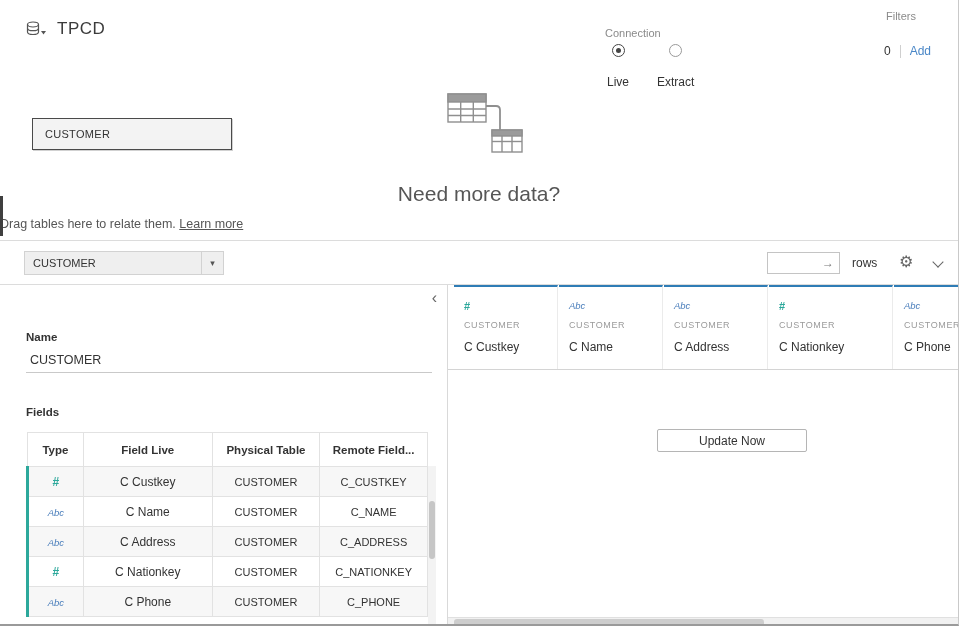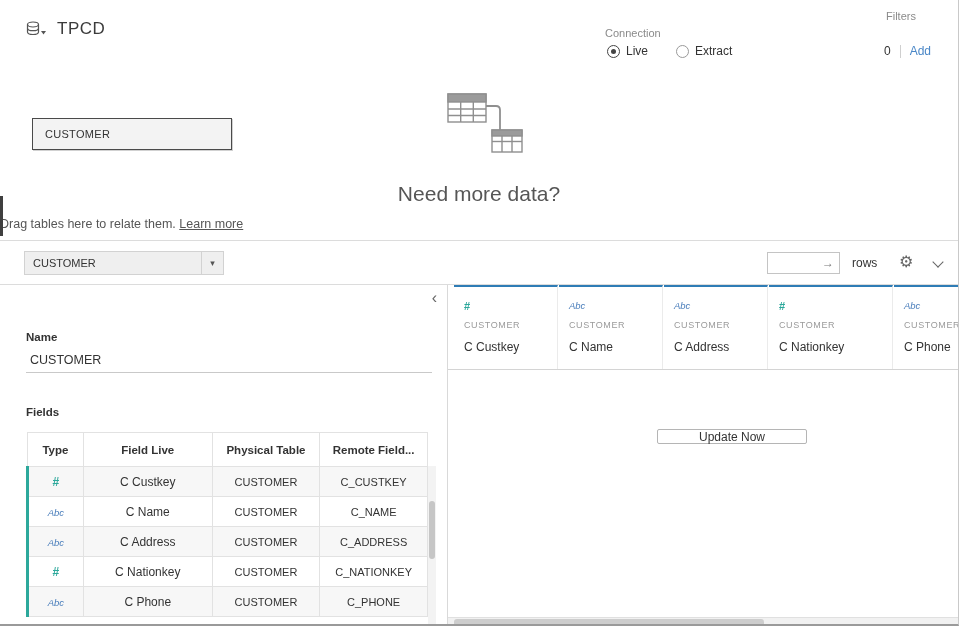--- a/index.html
+++ b/index.html
@@ -7,21 +7,21 @@
   .app {
     position: relative; width: 959px; height: 626px; background: #fff;
     overflow: hidden; font-size: 12px; color: #333;
     border-right: 1px solid #c9c9c9; border-bottom: 2px solid #9a9a9a;
   }
   
   .db-icon { position: absolute; left: 26px; top: 21px; cursor: pointer; }
   .page-title { position: absolute; left: 57px; top: 19px; font-size: 17px; color: #3b3b3b; letter-spacing: .5px; }
   .conn-label { position: absolute; left: 605px; top: 27px; font-size: 11px; color: #8a8a8a; }
   .radio-group { position: absolute; left: 607px; top: 44px; display: flex; gap: 28px; align-items: center; }
-  .radio-item { display: flex; gap: 6px; align-items: center; cursor: pointer; }
+  .radio-item { display: flex; gap: 18px; align-items: center; cursor: pointer; flex-direction: column; }
   .radio { width: 13px; height: 13px; border: 1px solid #9a9a9a; border-radius: 50%; position: relative; background: #fff; }
   .radio.sel { border-color: #444; }
   .radio.sel::after { content: ""; position: absolute; inset: 3px; background: #444; border-radius: 50%; }
   .filters-label { position: absolute; left: 886px; top: 10px; font-size: 11px; color: #8a8a8a; text-align: center; }
   .filters-row { position: absolute; left: 884px; top: 44px; display: flex; align-items: center; gap: 9px; }
   .filters-div { width: 1px; height: 13px; background: #cfcfcf; }
   .add-link { color: #4a87c7; cursor: pointer; }
   
   .table-card {
     position: absolute; left: 32px; top: 118px; width: 200px; height: 32px;
@@ -73,21 +73,21 @@
   .grid { flex: 1; position: relative; overflow: hidden; background: #fff; }
   .gheaders { position: absolute; left: 0; top: 0; right: 0; height: 85px;
     border-bottom: 1px solid #d4d4d4; display: flex; padding-left: 6px; overflow: hidden; }
   .gcol { border-top: 2px solid #2f7cb5; margin-right: 1px; border-right: 1px solid #ebebeb;
     padding: 13px 10px 0; flex: none; cursor: pointer; }
   .w104 { width: 104px; } .w124 { width: 124px; } .w110 { width: 110px; }
   .gcol .ticon { height: 13px; font-size: 11px; }
   .gcol .ticon.t-str { font-size: 9.5px; }
   .gcol .tname { font-size: 9px; color: #9a9a9a; letter-spacing: .6px; margin-top: 7px; }
   .gcol .fname { font-size: 12px; color: #333; margin-top: 10px; white-space: nowrap; }
-  .btn { position: absolute; left: 209px; width: 150px; height: 15px; background: #fff;
+  .btn { position: absolute; left: 209px; width: 150px; height: 23px; background: #fff;
     border: 1px solid #b5b5b5; border-radius: 2px; font-size: 12px; color: #333;
     display: flex; align-items: center; justify-content: center; cursor: pointer; }
   .btn-now { top: 144px; }
   .btn-auto { top: 180px; }
   .hscroll { position: absolute; left: 0; right: 0; bottom: 0; height: 9px;
     background: #f1f1f1; border-top: 1px solid #e0e0e0; }
   .hscroll .thumb { position: absolute; left: 6px; top: 1px; height: 7px; width: 310px; background: #cdcdcd; border-radius: 3px; }
 </style>
 </head>
 <body>

